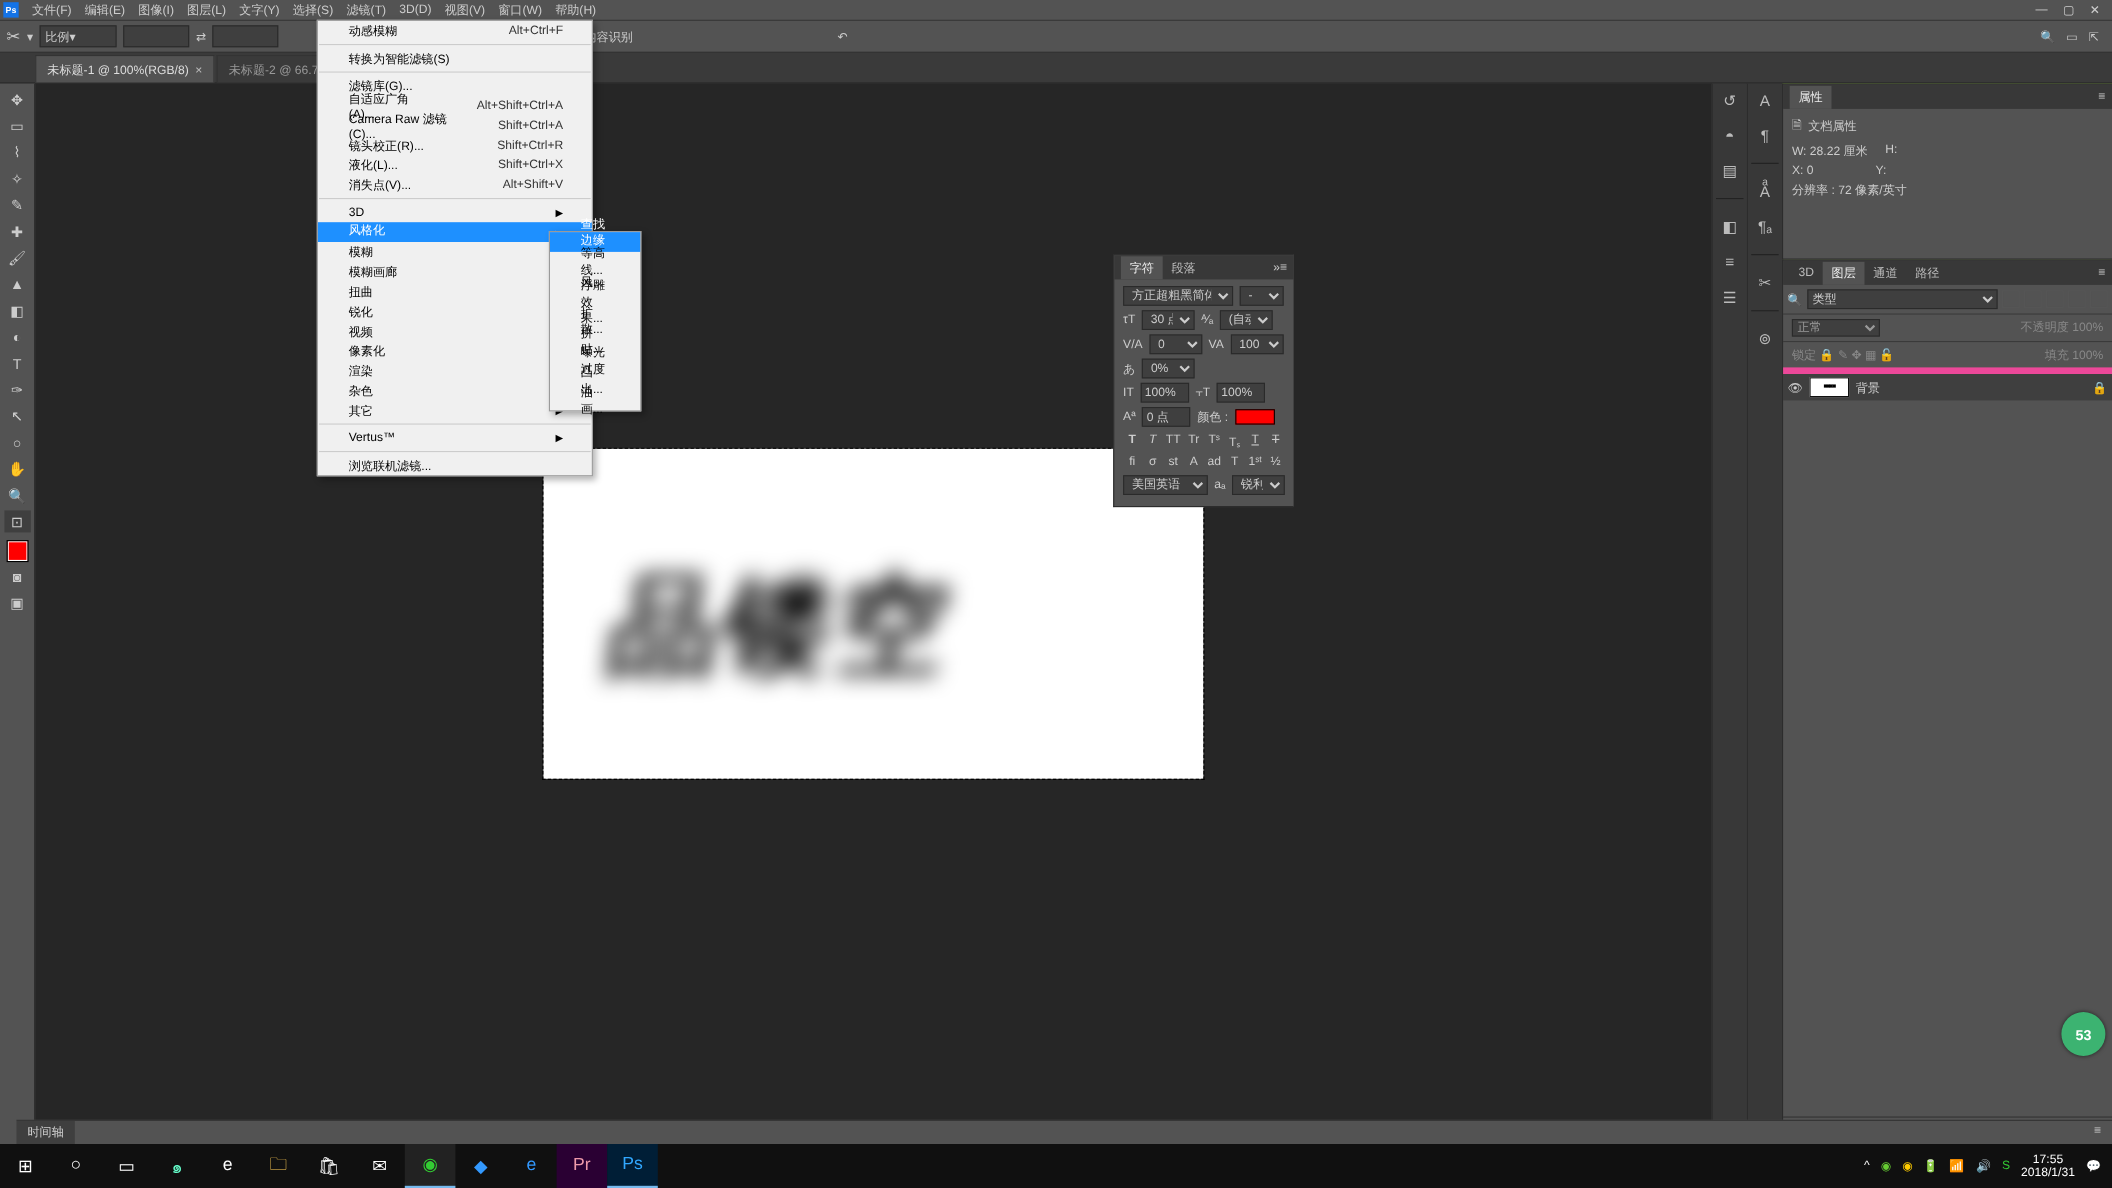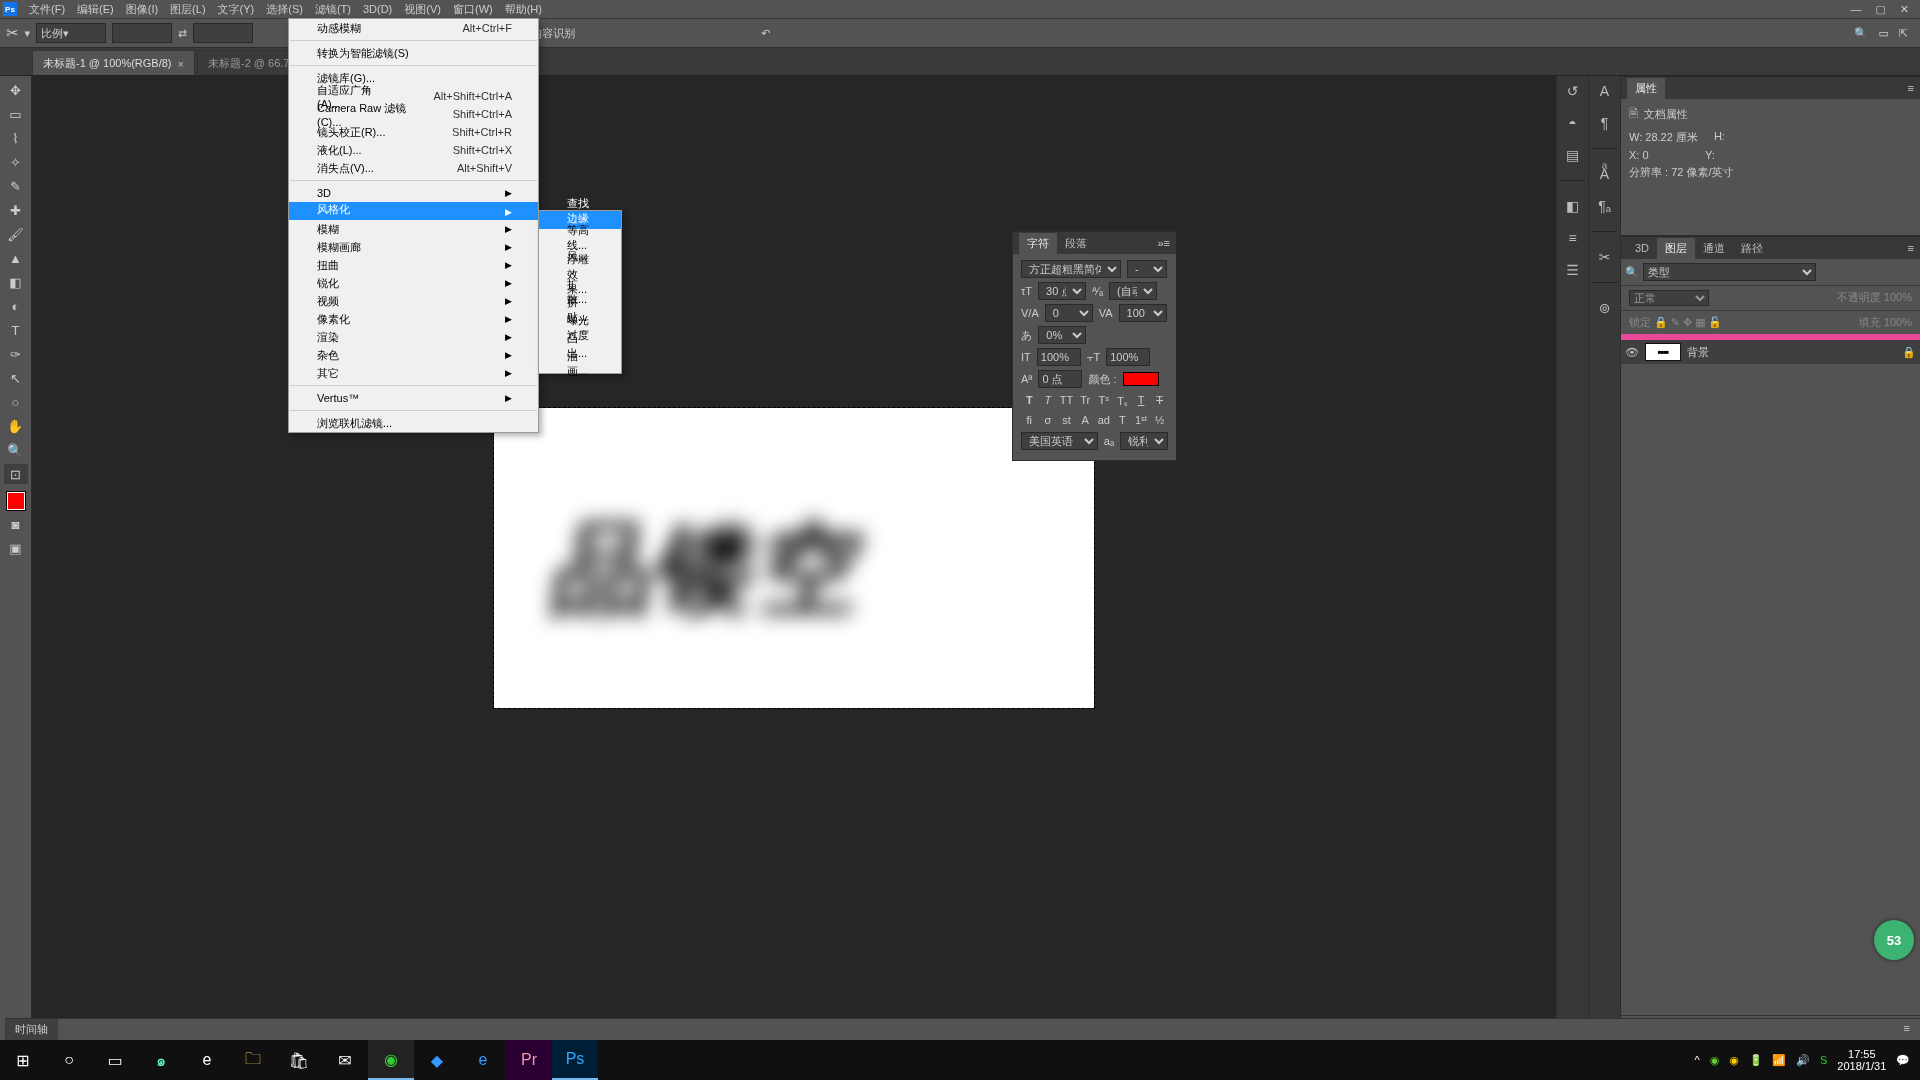--- a/index.html
+++ b/index.html
@@ -326,21 +326,21 @@
         <span>◐</span>
         <span>◑</span>
         <span>🗀</span>
         <span>🗋</span>
         <span>🗑</span>
       </div>
     </div>
   </div>
 </div>
 
-<div class="timeline-bar" style="position:absolute;left:5px;right:0;bottom:40px;height:22px">
+<div class="timeline-bar" style="position:absolute;left:15px;right:0;bottom:40px;height:22px">
   <div class="tl-tab">时间轴</div>
   <span style="float:right;padding:3px 10px">≡</span>
 </div>
 
 <div class="dropdown-menu" style="left:288px; top:18px; width:251px;">
   <div class="item">
       <span>动感模糊</span>
       <span class="sc">Alt+Ctrl+F</span>
     </div>
   <div class="sep"></div>
@@ -420,21 +420,21 @@
   <div class="item">
       <span>Vertus™</span>
       <span class="arrow">▶</span>
     </div>
   <div class="sep"></div>
   <div class="item">
       <span>浏览联机滤镜...</span>
     </div>
 </div>
 
-<div class="dropdown-menu" style="left:538px; top:210px; width:84px;">
+<div class="dropdown-menu" style="left:499px; top:210px; width:84px;">
   <div class="item hl">
       <span>查找边缘</span>
     </div>
   <div class="item">
       <span>等高线...</span>
     </div>
   <div class="item">
       <span>风...</span>
     </div>
   <div class="item">

